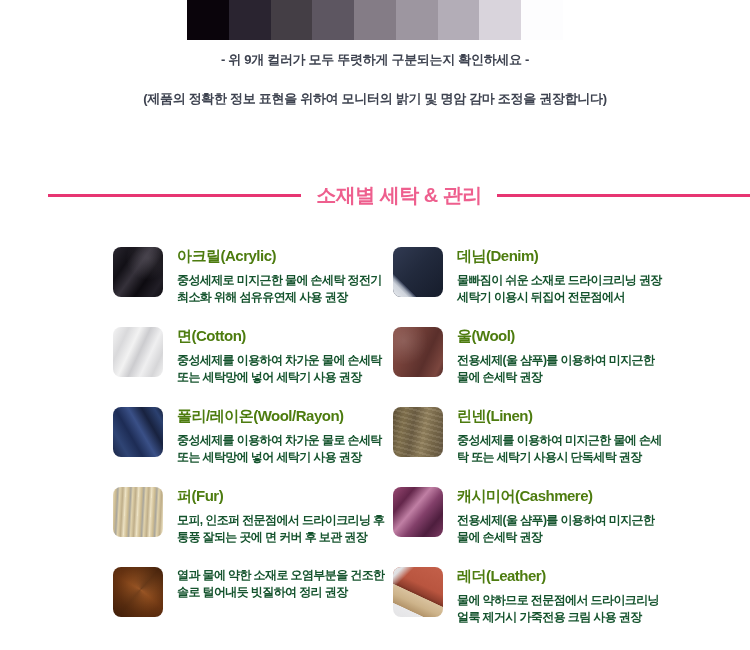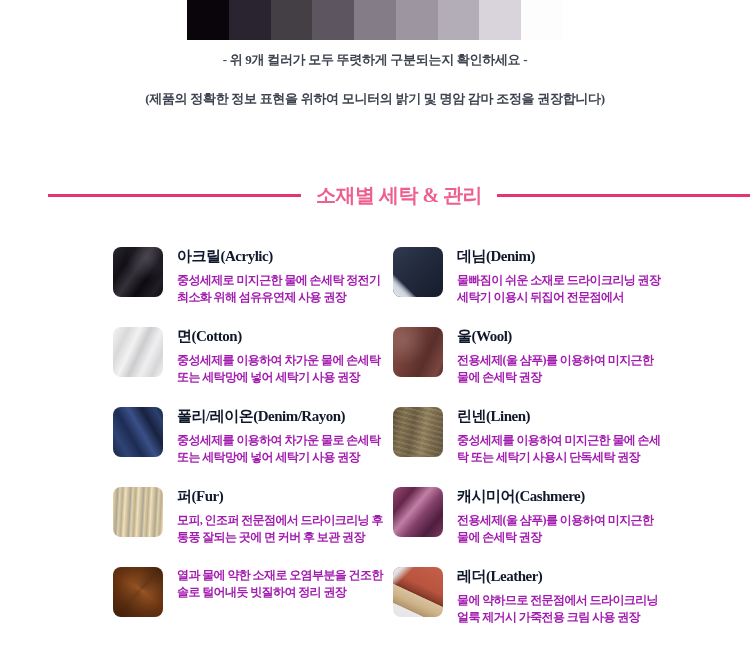--- a/index.html
+++ b/index.html
@@ -1,21 +1,21 @@
 <!DOCTYPE html>
 <html lang="ko"><head>
 <meta charset="utf-8">
 <style>
   html,body{margin:0;padding:0;background:#ffffff;}
   .page{
     position:relative;
     width:750px;height:650px;
     background:#ffffff;
     overflow:hidden;
-    font-family:Liberation Serif, serif;
+    font-family:Liberation Sans, sans-serif;
     color:#3e4350;
   }
   
   .calib-bar{
     width:376px;height:40px;
     margin:0 auto;
     display:flex;
   }
   .calib-cell{flex:1 1 0;}
   .note{
@@ -62,30 +62,30 @@
     border-radius:8px;
     margin-right:14px;
     flex:0 0 auto;
     position:relative;
     overflow:hidden;
   }
   .care-text{padding-top:0;}
   .care-title{
     font-size:15px;
     font-weight:bold;
-    color:#0f172a;
+    color:#4d7c0f;
     line-height:18px;
     margin-bottom:7px;
     letter-spacing:-0.5px;
     white-space:nowrap;
   }
   .care-desc{
     font-size:12px;
     font-weight:bold;
-    color:#a21caf;
+    color:#14532d;
     line-height:17px;
     letter-spacing:-0.6px;
     white-space:nowrap;
   }
 
   
   .thumb-acrylic{background:
     radial-gradient(circle at 70% 22%, rgba(95,90,100,.5), transparent 42%),
     linear-gradient(125deg,#2a2730 0%,#121016 28%,#35313a 46%,#0d0b10 66%,#211e26 85%,#0f0d12 100%);}
   .thumb-denim{background:linear-gradient(135deg,#313a52 0%,#222a3d 45%,#161c2b 100%);}
@@ -172,21 +172,21 @@
       <div class="care-text">
         <div class="care-title">울(Wool)</div>
         <div class="care-desc">전용세제(울 샴푸)를 이용하여 미지근한</div>
         <div class="care-desc">물에 손세탁 권장</div>
       </div>
     </div>
 
     <div class="care-item">
       <div class="thumb thumb-poly"></div>
       <div class="care-text">
-        <div class="care-title">폴리/레이온(Denim/Rayon)</div>
+        <div class="care-title">폴리/레이온(Wool/Rayon)</div>
         <div class="care-desc">중성세제를 이용하여 차가운 물로 손세탁</div>
         <div class="care-desc">또는 세탁망에 넣어 세탁기 사용 권장</div>
       </div>
     </div>
 
     <div class="care-item">
       <div class="thumb thumb-linen"></div>
       <div class="care-text">
         <div class="care-title">린넨(Linen)</div>
         <div class="care-desc">중성세제를 이용하여 미지근한 물에 손세</div>

